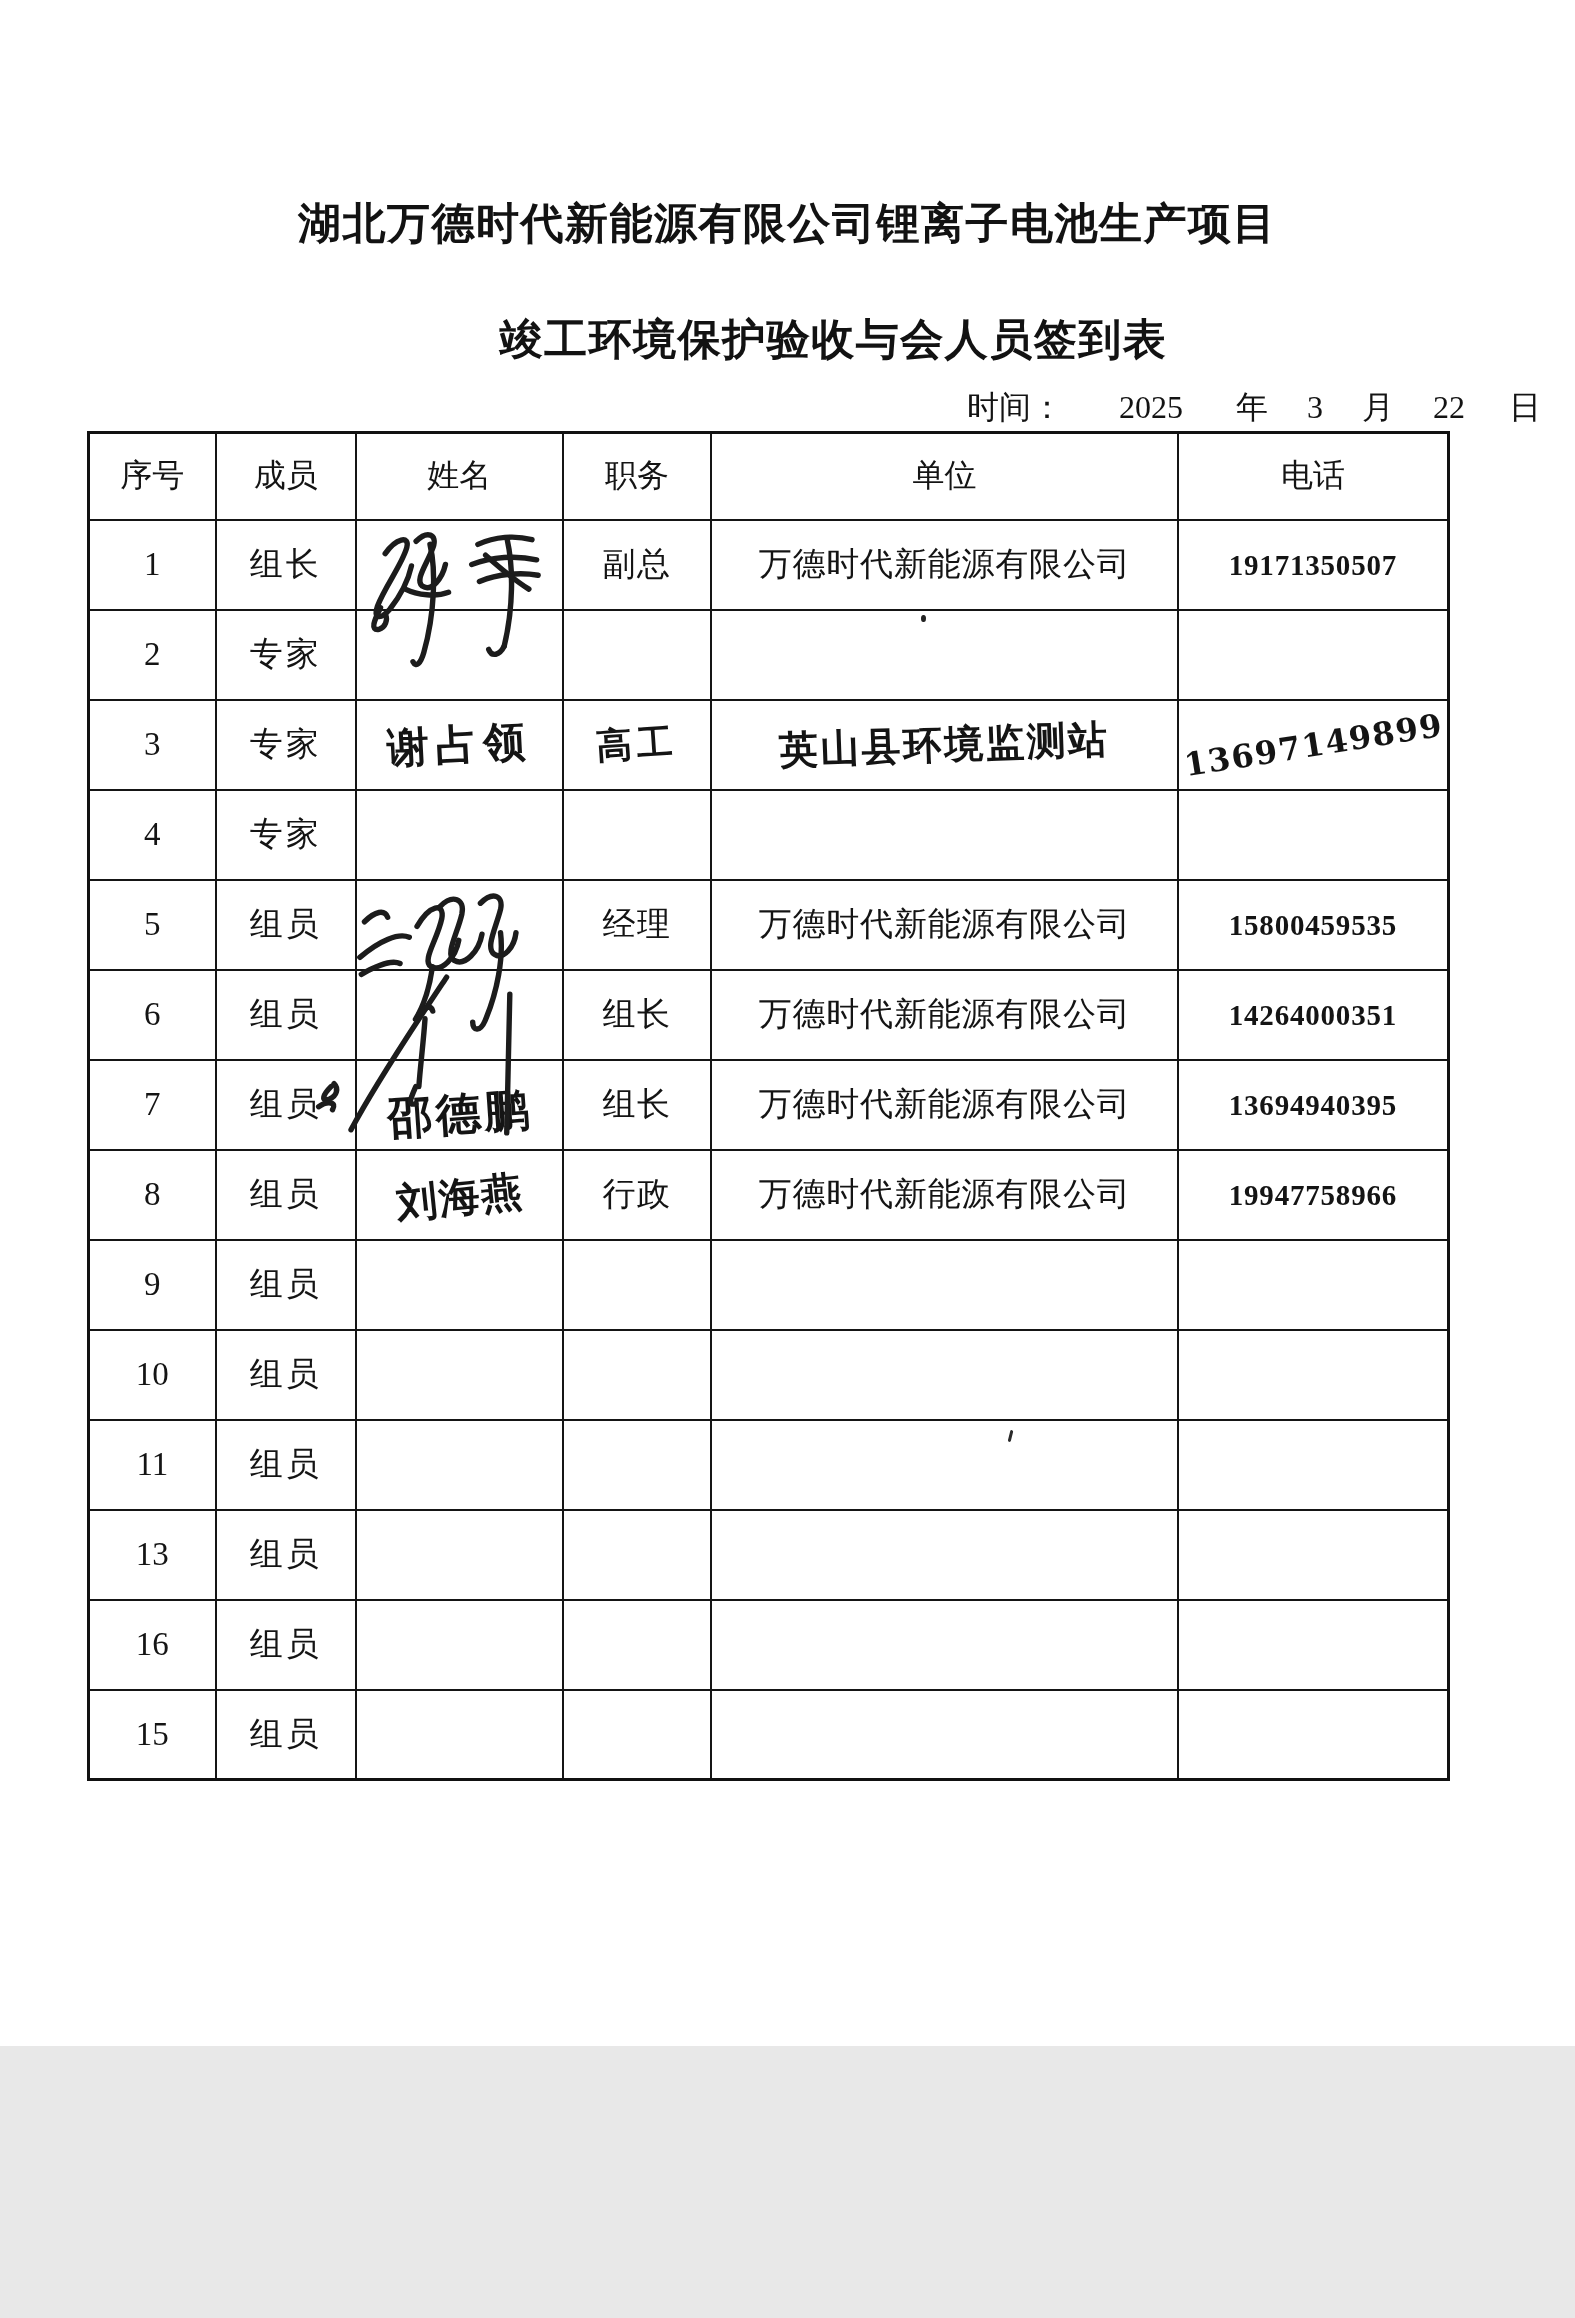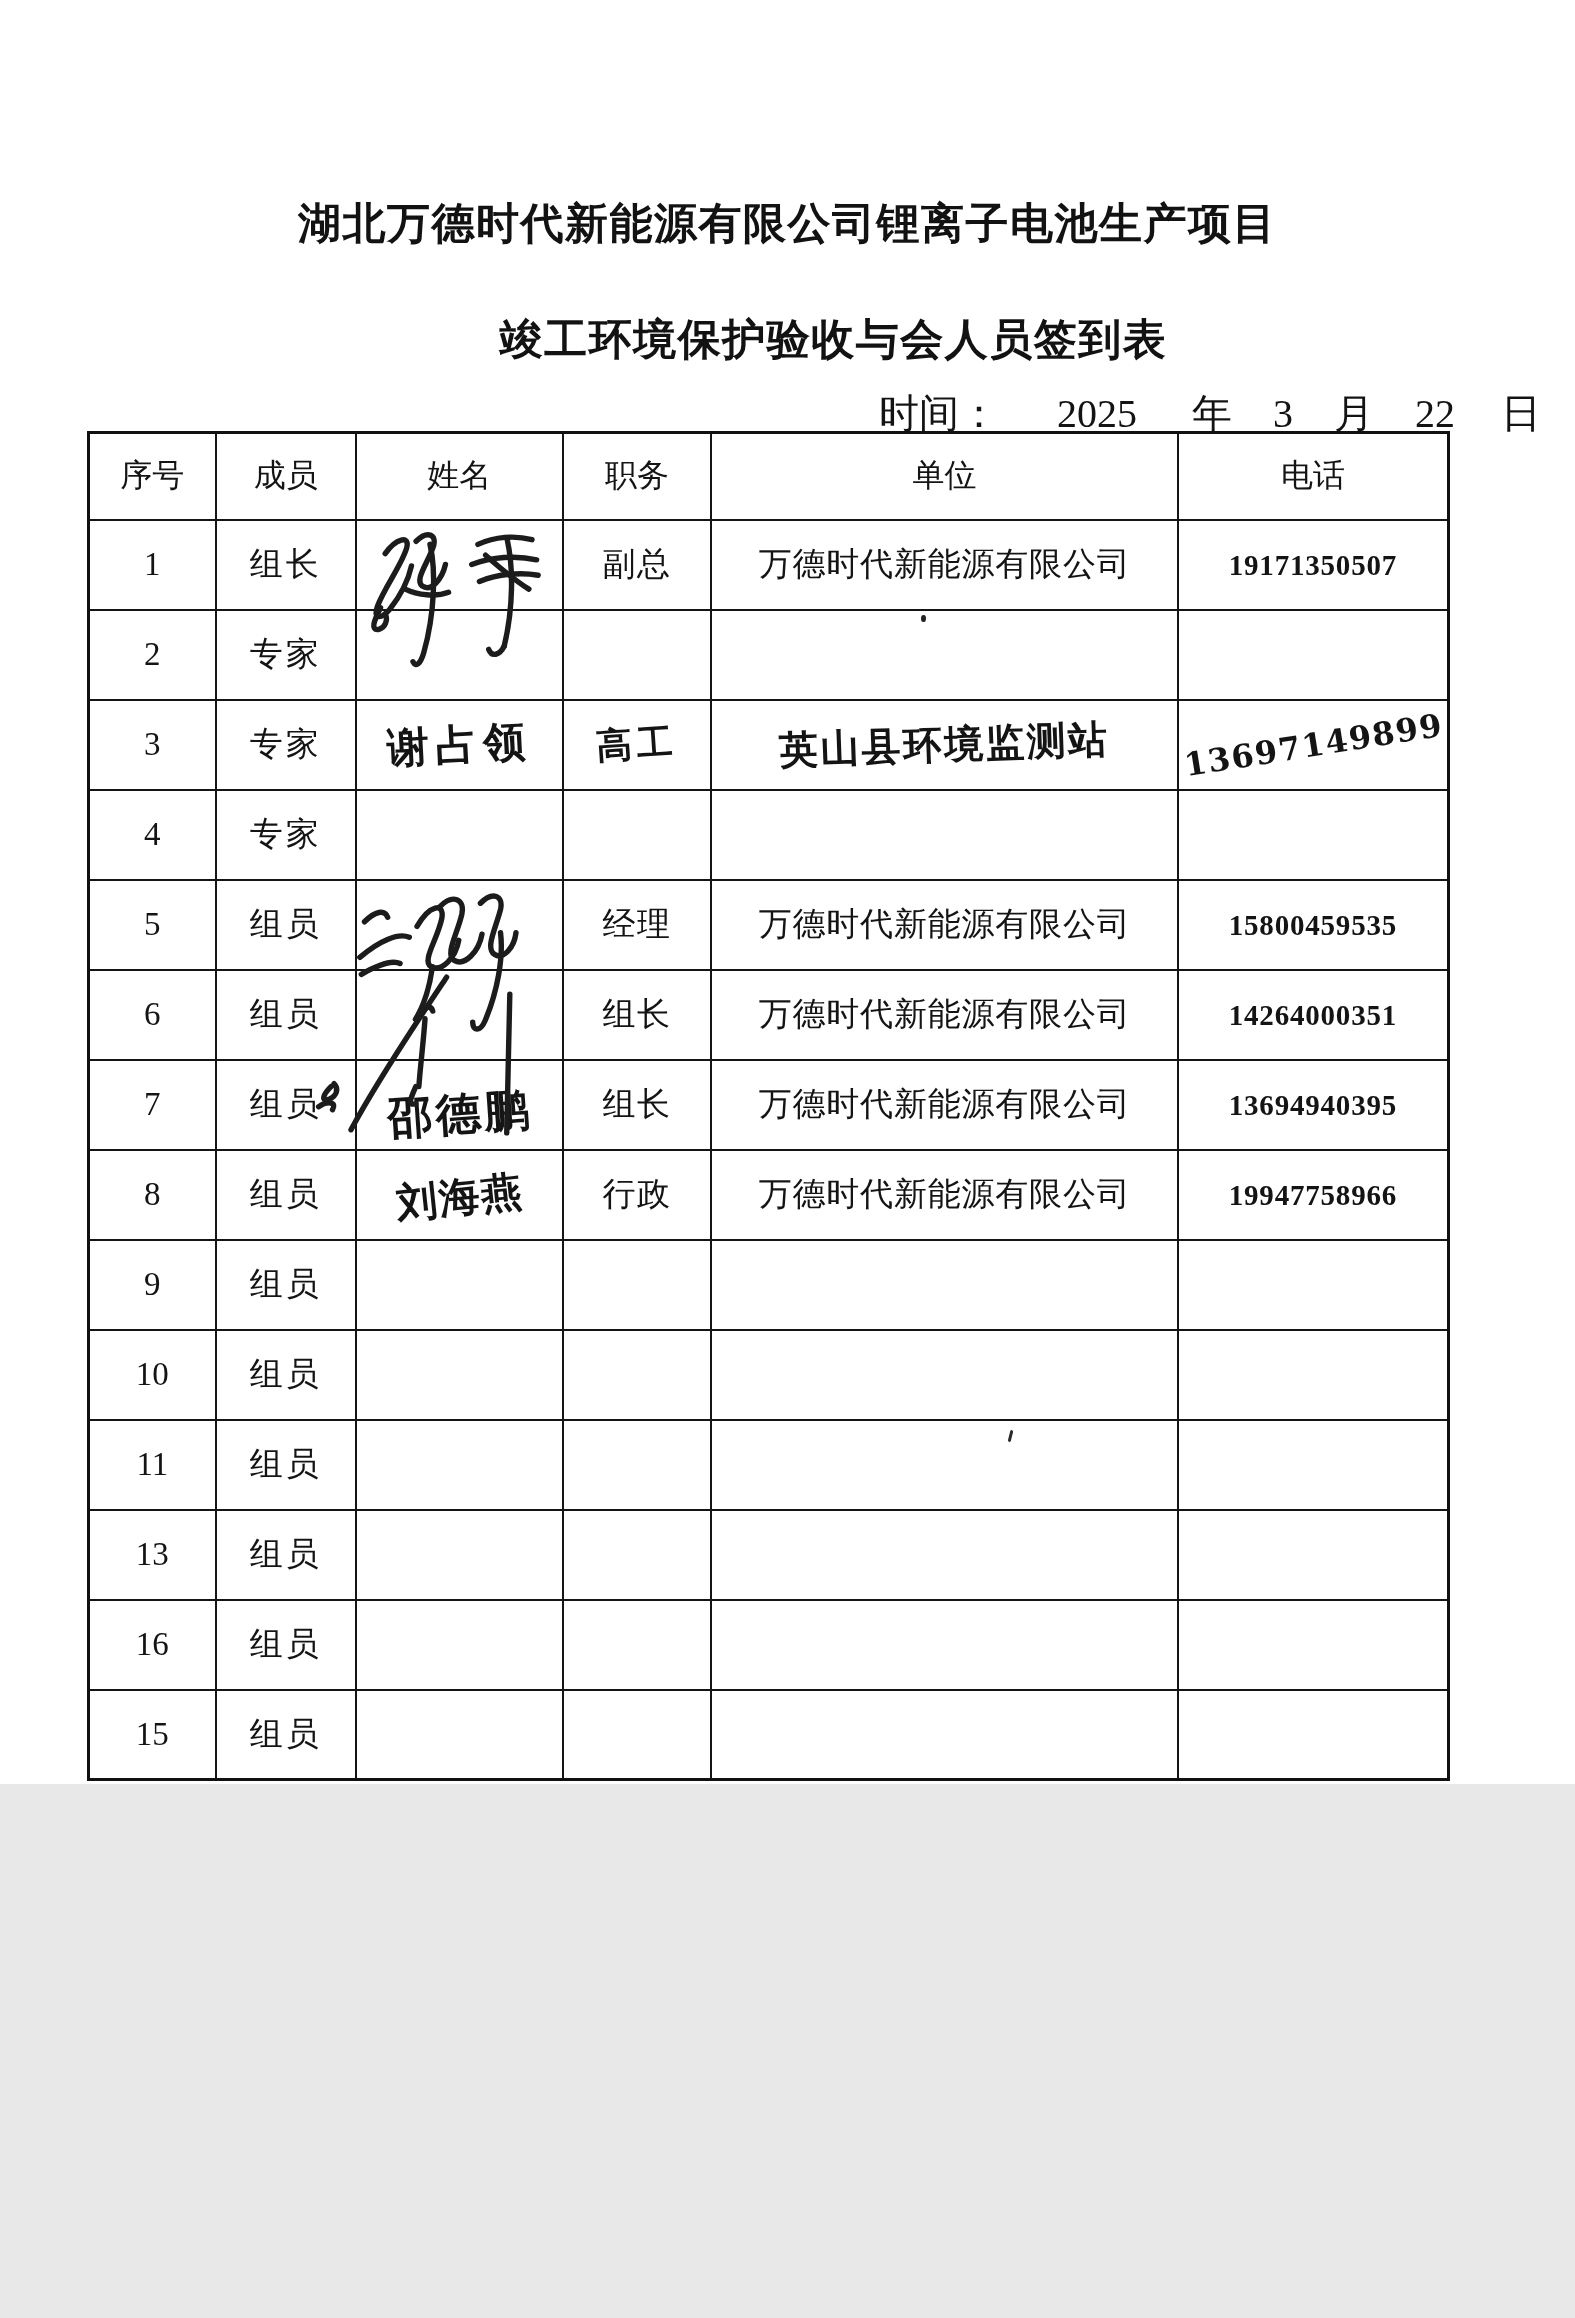--- a/index.html
+++ b/index.html
@@ -1,37 +1,37 @@
 <!DOCTYPE html>
 <html style="font-size:12.4px"><head>
 <meta charset="utf-8">
 <style>
   html,body{margin:0;padding:0;background:#e8e8e8;}
   .page{
     position:relative;
-    width:1575px;height:1784px;
+    width:1575px;height:2046px;
     background:#ffffff;
     font-family:"Liberation Serif", serif;
     color:#161616;
     overflow:hidden;
   }
   .title{
     position:absolute;left:0;width:100%;
     text-align:center;
     font-family:"Liberation Sans", sans-serif;
     font-weight:900;
     font-size:43px;
     letter-spacing:1.5px;
     color:#121212;
   }
   .t1{top:195px;}
   .t2{top:311px;margin-left:46px;}
   .dateline{
     position:absolute;top:386px;right:34px;
-    font-size:40px;
+    font-size:32px;
     color:#131313;
     white-space:nowrap;
     font-family:"Liberation Serif", serif;
   }
   .dateline span{display:inline-block;}
   .d-year{margin-left:48px;}
   .u-year{margin-left:45px;}
   .d-month{margin-left:31px;}
   .u-month{margin-left:31px;}
   .d-day{margin-left:31px;}

